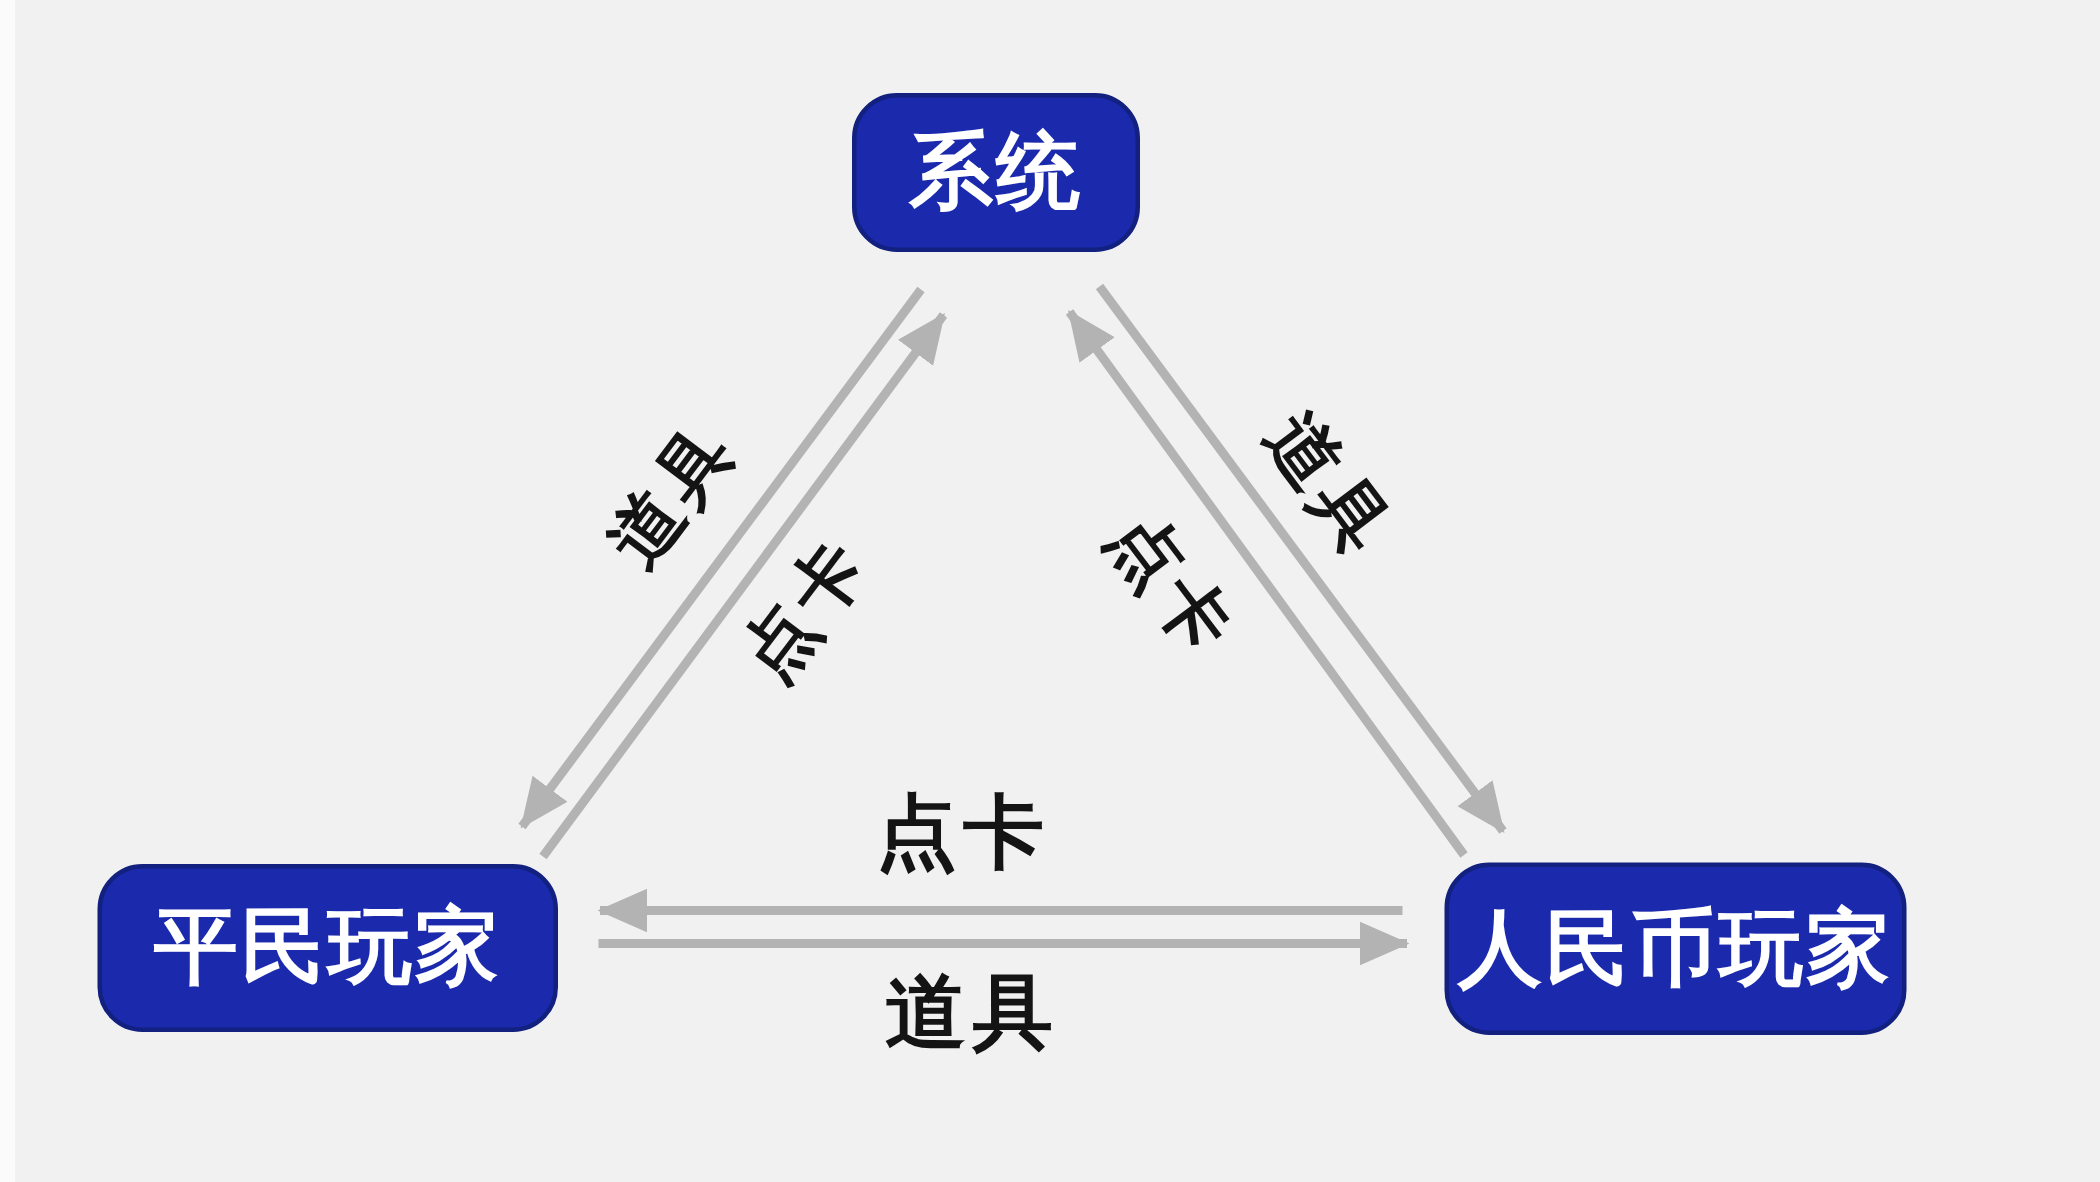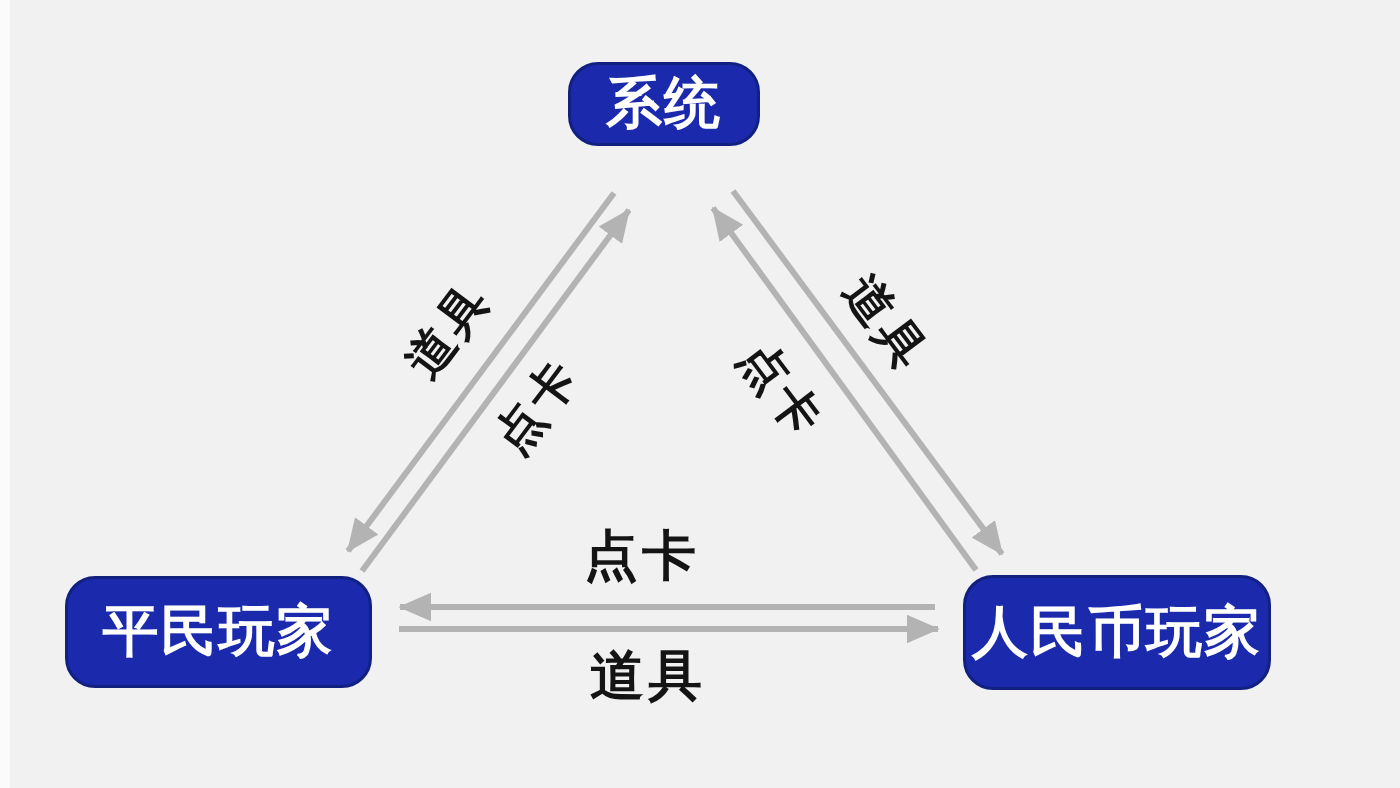--- a/index.html
+++ b/index.html
@@ -39,21 +39,21 @@
     background: var(--node-bg, #1b2aad);
     color: var(--node-text, #ffffff);
     border: 3px solid #12207f;
     border-radius: 30px;
     box-sizing: border-box;
     font-weight: bold;
     font-size: 56px;
     letter-spacing: 2px;
     white-space: nowrap;
   }
-  .node-system   { left: 568px; top:  62px; width: 192px; height: 84px; font-family: Liberation Mono, monospace; }
+  .node-system   { left: 568px; top:  62px; width: 192px; height: 106px; font-family: Liberation Mono, monospace; }
   .node-civilian { left:  65px; top: 576px; width: 307px; height: 112px; }
   .node-rmb      { left: 963px; top: 575px; width: 308px; height: 115px; }
 
   .edge-label {
     position: absolute;
     color: var(--label-text, #141414);
     font-weight: bold;
     font-size: 48px;
     white-space: nowrap;
     transform: translate(-50%, -50%);

